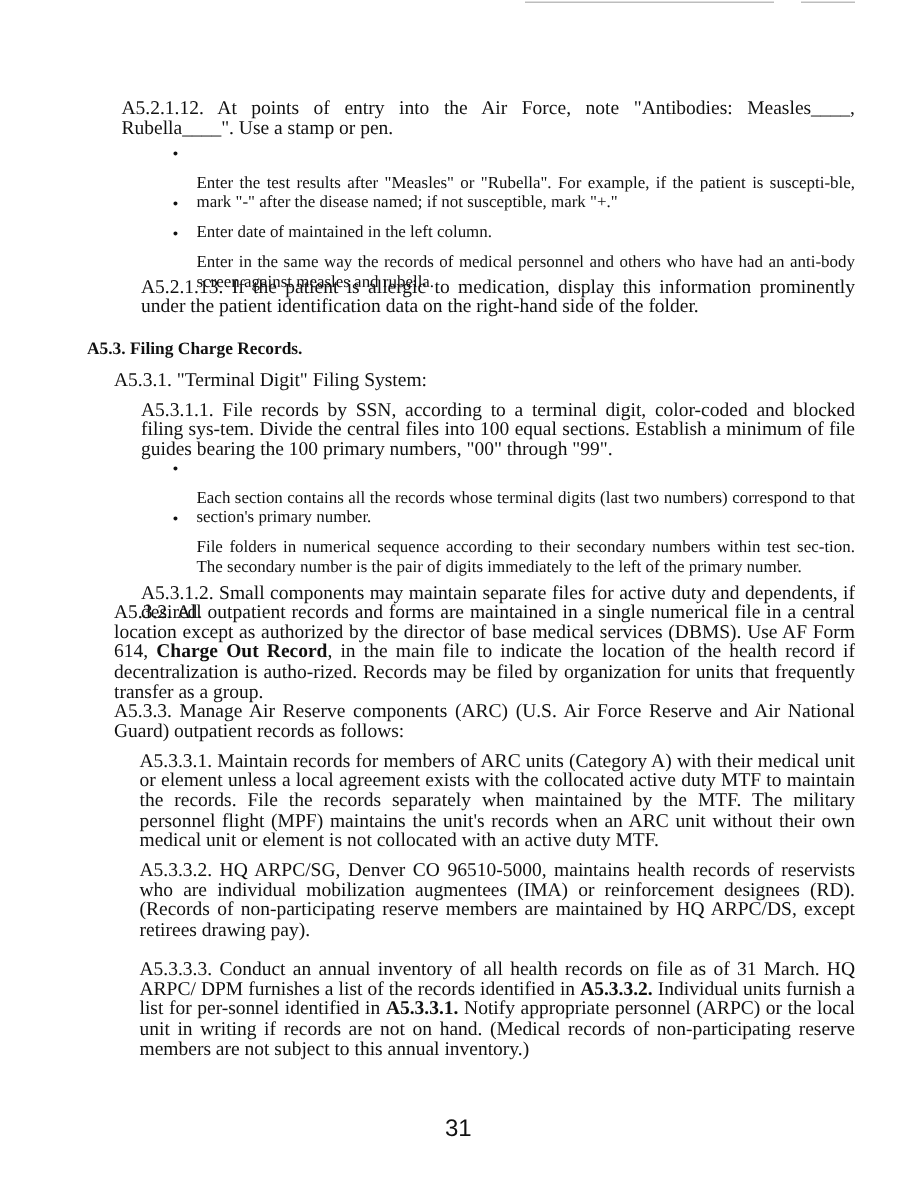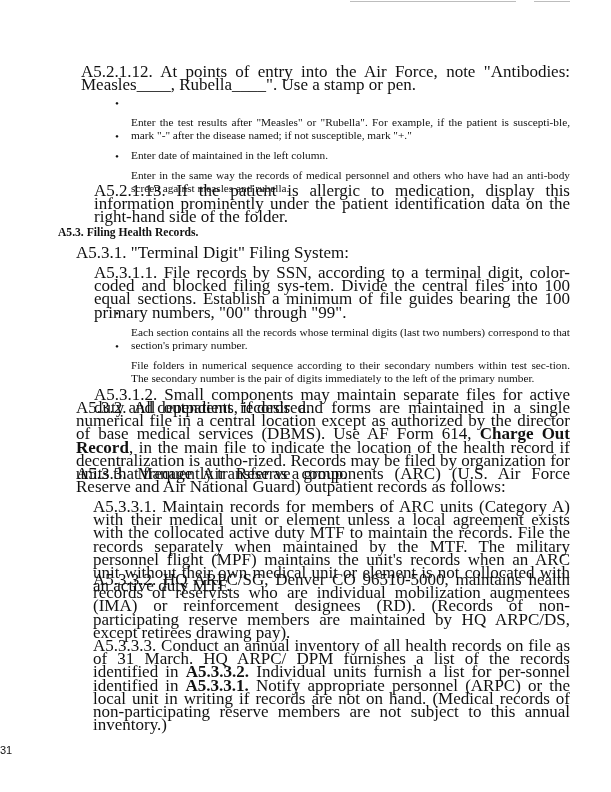--- a/index.html
+++ b/index.html
@@ -1,26 +1,26 @@
 <!DOCTYPE html>
 <html><head>
 <meta charset="utf-8">
 <style>
   html, body { margin: 0; padding: 0; background: #ffffff; }
   body { width: 611px; height: 792px; position: relative; overflow: hidden;
          font-family: "Liberation Serif", "DejaVu Serif", serif; color: #111; }
   .topline { position: absolute; top: 1px; height: 1px; background: #bdbdbd; }
-  .p { position: absolute; font-size: 17px; line-height: 13.2px; text-align: justify; margin: 0; }
+  .p { position: absolute; font-size: 13px; line-height: 13.2px; text-align: justify; margin: 0; }
   .bullet { position: absolute; font-size: 11.3px; line-height: 13.2px; }
   .bullet .dot { position: absolute; left: 0; top: 0; width: 10px; }
   .bullet .txt { position: absolute; left: 16px; top: 0; text-align: justify; margin-top: 19px; }
   .h { position: absolute; font-size: 11.6px; font-weight: bold; line-height: 13px; }
   b { font-weight: bold; }
-  .pagenum { position: absolute; left: 0; width: 611px; top: 744px; 
-             font-family: "Liberation Sans", "DejaVu Sans", sans-serif; font-size: 11px; }
+  .pagenum { position: absolute; left: 0; width: 611px; top: 744px; text-align: center;
+             font-family: "Liberation Sans", "DejaVu Sans", sans-serif; font-size: 16px; }
 </style>
 </head>
 <body>
 
 <div class="topline" style="left:350px;width:166px;"></div>
 <div class="topline" style="left:534px;width:36px;"></div>
 
 <p class="p" style="left:81px;top:65px;width:489px;">A5.2.1.12.  At points of entry into the Air Force, note "Antibodies: Measles____, Rubella____". Use a stamp or pen.</p>
 
 <div class="bullet" style="left:115px;top:97px;width:455px;">
@@ -31,21 +31,21 @@
   <span class="dot">•</span>
   <span class="txt" style="width:439px;">Enter date of maintained in the left column.</span>
 </div>
 <div class="bullet" style="left:115px;top:150px;width:455px;">
   <span class="dot">•</span>
   <span class="txt" style="width:439px;">Enter in the same way the records of medical personnel and others who have had an anti-body screen against measles and rubella.</span>
 </div>
 
 <p class="p" style="left:94px;top:184px;width:476px;">A5.2.1.13.  If the patient is allergic to medication, display this information prominently under the patient identification data on the right-hand side of the folder.</p>
 
-<div class="h" style="left:58px;top:226px;">A5.3.  Filing Health Records.</div>
+<div class="h" style="left:58px;top:226px;">A5.3.  Filing Charge Records.</div>
 
 <p class="p" style="left:76px;top:246px;width:494px;">A5.3.1.  "Terminal Digit" Filing System:</p>
 
 <p class="p" style="left:94px;top:266px;width:476px;">A5.3.1.1.  File records by SSN, according to a terminal digit, color-coded and blocked filing sys-tem.  Divide the central files into 100 equal sections. Establish a minimum of file guides bearing the 100 primary numbers, "00" through "99".</p>
 
 <div class="bullet" style="left:115px;top:307px;width:455px;">
   <span class="dot">•</span>
   <span class="txt" style="width:439px;">Each section contains all the records whose terminal digits (last two numbers) correspond to that section's primary number.</span>
 </div>
 <div class="bullet" style="left:115px;top:340px;width:455px;">

